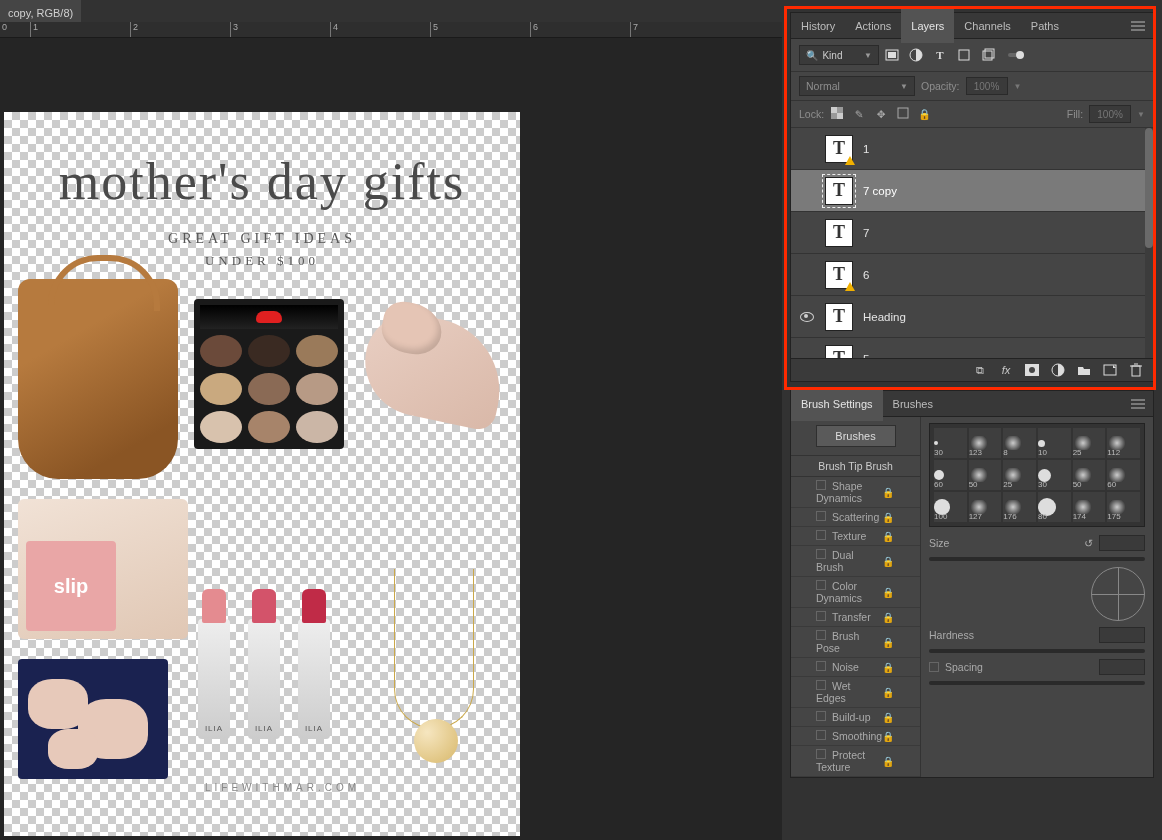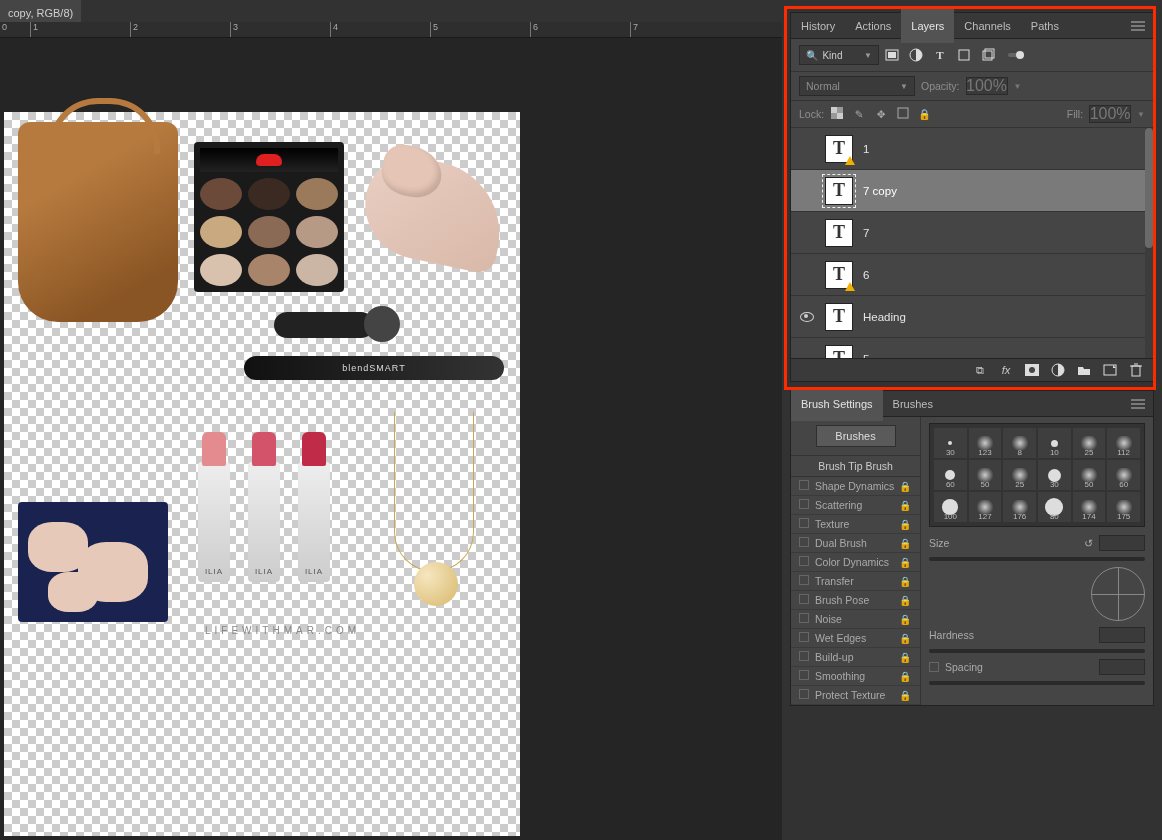--- a/index.html
+++ b/index.html
@@ -74,21 +74,21 @@
 
   
   .layers-controls { display:flex; align-items:center; gap:6px; padding:6px 8px; border-bottom:1px solid #333; }
   .kind-dd { display:flex; align-items:center; background:#3a3a3a; border:1px solid #2a2a2a; height:20px; padding:0 6px; gap:4px; width:80px; font-size:10px; color:#ccc;}
   .kind-dd .chev { margin-left:auto; font-size:8px; color:#999; }
   .filter-icons { display:flex; gap:10px; color:#ddd; align-items:center;}
   .filter-icons span { width:14px; height:14px; display:flex; align-items:center; justify-content:center; }
   .row2, .row3 { display:flex; align-items:center; gap:6px; padding:4px 8px; border-bottom:1px solid #333; color:#8e8e8e; font-size:10.5px;}
   .blend-dd { background:#3a3a3a; border:1px solid #2a2a2a; height:20px; padding:0 6px; width:116px; display:flex; align-items:center; color:#8e8e8e;}
   .blend-dd .chev{ margin-left:auto; font-size:8px;}
-  .val-box { background:#3a3a3a; border:1px solid #2a2a2a; height:18px; width:42px; display:flex; align-items:center; justify-content:center; color:#777; font-size:16px;}
+  .val-box { background:#3a3a3a; border:1px solid #2a2a2a; height:18px; width:42px; display:flex; align-items:center; justify-content:center; color:#777; font-size:10px;}
   .lock-icons { display:flex; gap:8px; color:#aaa; align-items:center;}
   .lock-icons span{ width:14px; text-align:center; }
 
   .layer-list { max-height: 230px; overflow:hidden; position:relative; }
   .layer-row { display:flex; align-items:center; height:42px; border-bottom:1px solid #333; padding:0 8px; gap:10px; }
   .layer-row.selected { background:#7a7a7a; color:#fff; }
   .vis-box { width:16px; height:16px; display:flex; align-items:center; justify-content:center; }
   .eye { width:14px; height:10px; border:1.5px solid #cfcfcf; border-radius:70% 70% 70% 70%; position:relative; }
   .eye::after{content:"";position:absolute;left:3px;top:1px;width:4px;height:4px;background:#cfcfcf;border-radius:50%;}
   .thumb { width:28px; height:28px; background:#fff; border:1px solid #222; display:flex; align-items:center; justify-content:center; position:relative; }
@@ -102,26 +102,26 @@
 
   .layers-footer { display:flex; justify-content:flex-end; gap:12px; padding:4px 10px; background:#3a3a3a; border-top:1px solid #222; color:#c8c8c8; }
   .layers-footer span{ width:14px; height:14px; display:flex; align-items:center; justify-content:center; }
 
   
   .brush-panel .body { display:flex; }
   .brush-left { width:130px; border-right:1px solid #333; }
   .brush-left .btn { margin:8px auto; width:80px; text-align:center; padding:4px 0; background:#5a5a5a; border:1px solid #2f2f2f; font-size:11px; color:#ddd;}
   .brush-left .hdr { text-align:center; font-size:10.5px; color:#ccc; padding:4px 0; border-top:1px solid #333; border-bottom:1px solid #333;}
   .brush-opts { }
-  .bopt { display:flex; align-items:center; justify-content:space-between; padding:3px 8px; border-bottom:1px solid #3a3a3a; font-size:10.5px; color:#aaa;}
+  .bopt { display:flex; align-items:center; justify-content:space-between; padding:3px 25px; border-bottom:1px solid #3a3a3a; font-size:10.5px; color:#aaa;}
   .bopt .cb { width:10px;height:10px;border:1px solid #666; margin-right:6px; display:inline-block;}
   .bopt .lock { color:#888; font-size:10px;}
   .brush-right { flex:1; padding:6px 8px; font-size:10.5px; color:#aaa; }
   .preset-grid { display:grid; grid-template-columns:repeat(6, 1fr); gap:2px; background:#333; padding:4px; border:1px solid #222; margin-bottom:8px;}
-  .preset { height:30px; background:#3e3e3e; display:flex; flex-direction:column; align-items:center; justify-content:center; position:relative;}
+  .preset { height:30px; background:#3e3e3e; display:flex; flex-direction:column; justify-content:center; position:relative;}
   .preset .dot { background:#ddd; border-radius:50%; }
   .preset .spray { width:20px; height:14px; background: radial-gradient(circle at 50% 50%, rgba(220,220,220,0.9) 0%, rgba(220,220,220,0) 70%); filter:blur(0.5px);}
   .preset .lbl { font-size:8px; color:#bbb; position:absolute; bottom:1px;}
   .ctrl-row { display:flex; align-items:center; gap:6px; margin:6px 0; }
   .ctrl-row .slider { flex:1; height:4px; background:#2a2a2a; position:relative; border-radius:2px;}
   .ctrl-row .num { width:46px; height:16px; background:#3a3a3a; border:1px solid #2a2a2a;}
   .flip-row { display:flex; gap:14px; margin:4px 0;}
   .flip-row .cb { width:10px;height:10px;border:1px solid #666; display:inline-block; margin-right:4px;}
   .angldial { width:54px;height:54px;border:1px solid #888;border-radius:50%; margin-left:auto; position:relative;}
   .angldial::before{content:"";position:absolute;left:50%;top:0;bottom:0;width:1px;background:#888;}
@@ -144,40 +144,44 @@
   <div class="tick">2</div>
   <div class="tick">3</div>
   <div class="tick">4</div>
   <div class="tick">5</div>
   <div class="tick">6</div>
   <div class="tick">7</div>
 </div>
 
 <div class="canvas-wrap">
   <div class="canvas checker">
+    <div style="background:rgba(255,255,255,0.0);">
+      <div class="title-script">mother's day gifts</div>
+      <div class="subtitle">GREAT GIFT IDEAS</div>
+      <div class="subtitle2">UNDER $100</div>
+    </div>
     <div class="products">
       <div class="prod handbag"></div>
       <div class="prod palette">
         <div class="lid">
             <div class="lips"></div>
           </div>
         <div class="pan" style="background:#6b4a3a"></div>
           <div class="pan" style="background:#3a2a22"></div>
           <div class="pan" style="background:#9a7a5a"></div>
         <div class="pan" style="background:#c9a97f"></div>
           <div class="pan" style="background:#8a6a55"></div>
           <div class="pan" style="background:#b79a85"></div>
         <div class="pan" style="background:#d8c2ad"></div>
           <div class="pan" style="background:#a7846a"></div>
           <div class="pan" style="background:#cbb6a6"></div>
       </div>
       <div class="prod sandal"></div>
-      <div class="prod brushes">
-        <div class="brush1"></div>
-        <div class="brush2">blendSMART</div>
+      <div class="prod slip">
+        <div class="slipbox">slip</div>
       </div>
       <div class="prod lipsticks">
         <div class="lipstick a">
             <div class="brand">ILIA</div>
           </div>
         <div class="lipstick b">
             <div class="brand">ILIA</div>
           </div>
         <div class="lipstick c">
             <div class="brand">ILIA</div>

